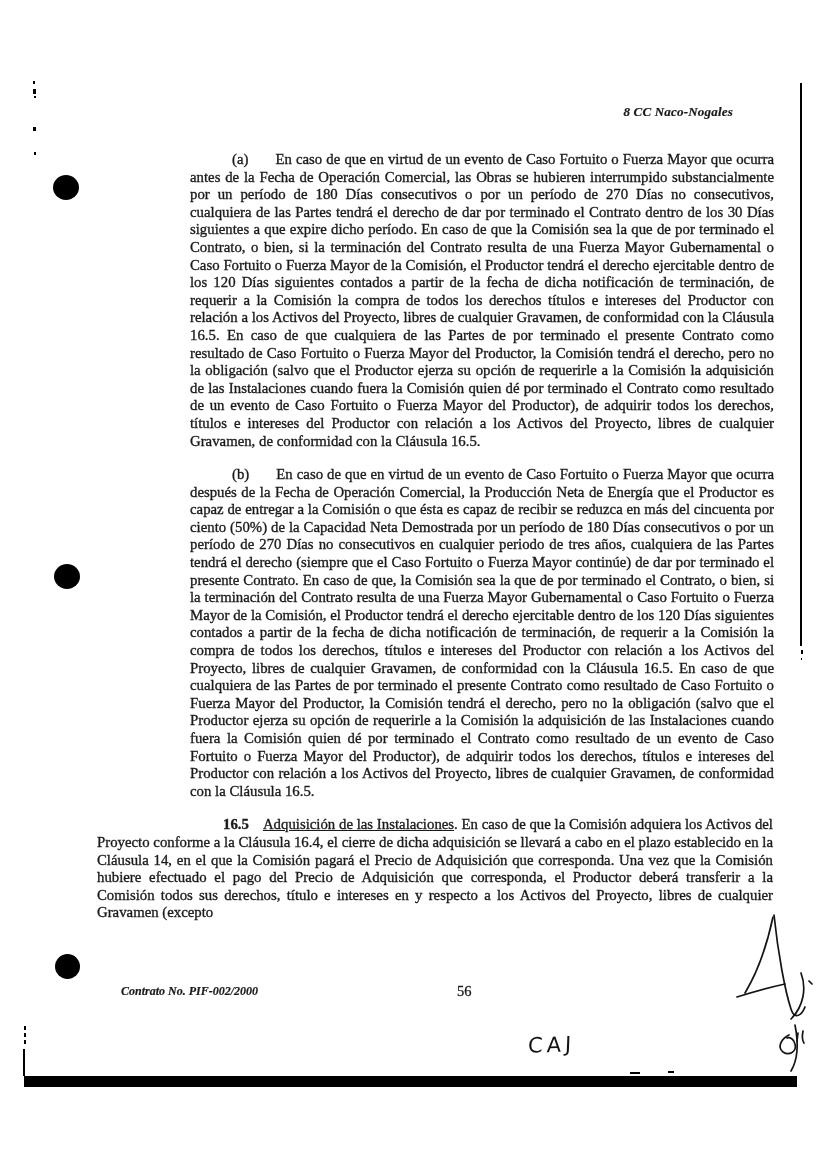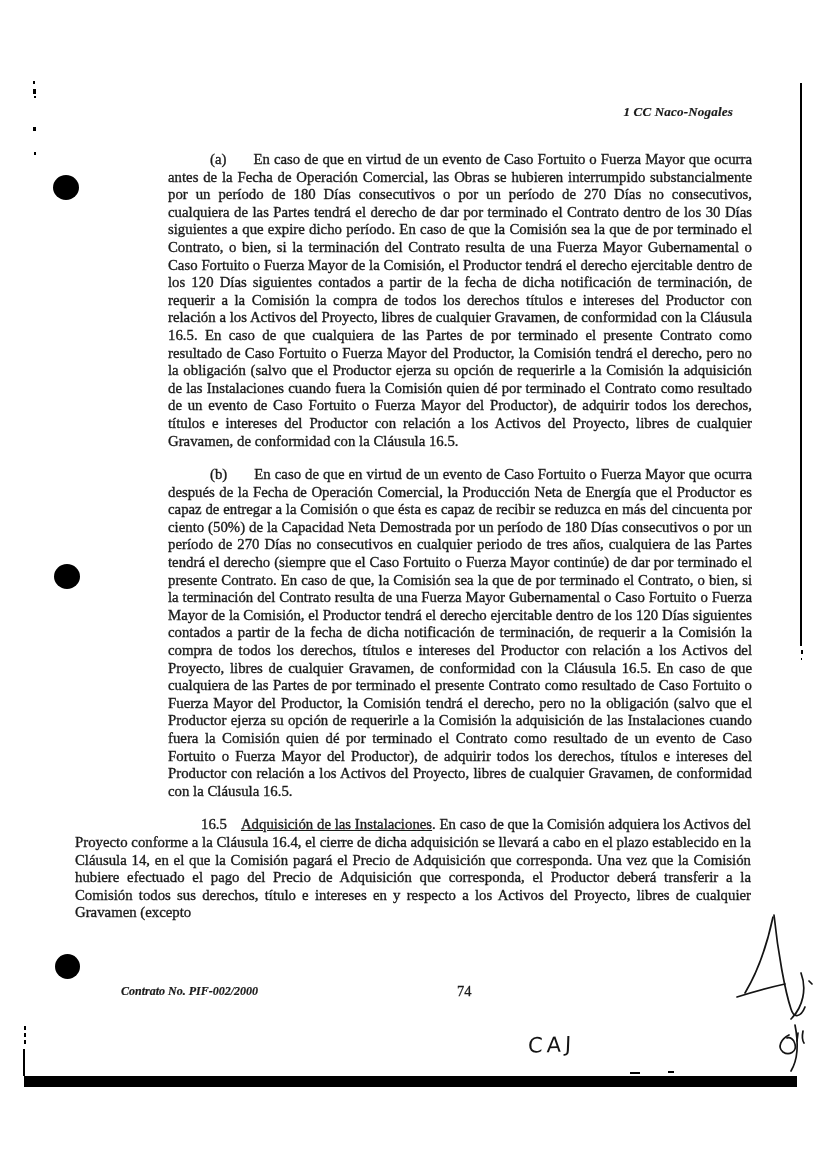--- a/index.html
+++ b/index.html
@@ -8,28 +8,28 @@
     font-family:"Liberation Serif", serif;color:#1b1b1b;overflow:hidden;
   }
   
   .header-ref{
     position:absolute;top:104px;right:95px;
     font-size:13px;font-style:italic;font-weight:bold;
     letter-spacing:.2px;-webkit-text-stroke:.2px #1b1b1b;
   }
   
   .body-text{
-    position:absolute;left:168px;top:151px;width:584px;
+    position:absolute;left:190px;top:151px;width:584px;
     font-size:14.8px;line-height:17.6px;text-align:justify;
     -webkit-text-stroke:.35px #1b1b1b;
   }
   p.sub{margin:0 0 16px 0;text-indent:42px;}
   .plabel{margin-right:27px;}
   p.sec{margin:6px 0 0 -93px;width:676px;text-indent:126px;}
-  .secnum{font-weight:normal;margin-right:14px;}
+  .secnum{font-weight:bold;margin-right:14px;}
   .sectitle{font-weight:normal;text-decoration:underline;}
   
   .footer-contract{
     position:absolute;left:121px;top:984px;
     font-size:12px;font-style:italic;font-weight:bold;
     -webkit-text-stroke:.2px #1b1b1b;
   }
   .footer-page{
     position:absolute;left:457px;top:983px;font-size:14.5px;
     -webkit-text-stroke:.3px #1b1b1b;
@@ -61,21 +61,21 @@
   .bar-speck1{left:630px;top:1072px;width:10px;height:2px;}
   .bar-speck2{left:668px;top:1071px;width:6px;height:2px;}
   .bottom-bar{position:absolute;left:24px;top:1076px;width:773px;height:11px;background:#000;}
   .signature{position:absolute;left:725px;top:905px;}
 </style>
 </head>
 <body>
 
 <div class="page">
 
-  <div class="header-ref">1 CC Naco-Nogales</div>
+  <div class="header-ref">8 CC Naco-Nogales</div>
 
   <div class="hole hole1"></div>
   <div class="hole hole2"></div>
   <div class="hole hole3"></div>
   <div class="right-edge-line"></div>
   <div class="mark right-edge-dot1"></div>
   <div class="mark right-edge-dot2"></div>
   <div class="mark tl-dot1"></div>
   <div class="mark tl-dot2"></div>
   <div class="mark tl-dot3"></div>
@@ -90,21 +90,21 @@
 
   <div class="body-text">
     <p class="sub"><span class="plabel">(a)</span><span>En caso de que en virtud de un evento de Caso Fortuito o Fuerza Mayor que ocurra antes de la Fecha de Operación Comercial, las Obras se hubieren interrumpido substancialmente por un período de 180 Días consecutivos o por un período de 270 Días no consecutivos, cualquiera de las Partes tendrá el derecho de dar por terminado el Contrato dentro de los 30 Días siguientes a que expire dicho período.  En caso de que la Comisión sea la que de por terminado el Contrato, o bien, si la terminación del Contrato resulta de una Fuerza Mayor Gubernamental o Caso Fortuito o Fuerza Mayor de la Comisión, el Productor tendrá el derecho ejercitable dentro de los 120 Días siguientes contados a partir de la fecha de dicha notificación de terminación, de requerir a la Comisión la compra de todos los derechos títulos e intereses del Productor con relación a los Activos del Proyecto, libres de cualquier Gravamen, de conformidad con la Cláusula 16.5. En caso de que cualquiera de las Partes de por terminado el presente Contrato como resultado de Caso Fortuito o Fuerza Mayor del Productor, la Comisión tendrá el derecho, pero no la obligación (salvo que el Productor ejerza su opción de requerirle a la Comisión la adquisición de las Instalaciones cuando fuera la Comisión quien dé por terminado el Contrato como resultado de un evento de Caso Fortuito o Fuerza Mayor del Productor), de adquirir todos los derechos, títulos e intereses del Productor con relación a los Activos del Proyecto, libres de cualquier Gravamen, de conformidad con la Cláusula 16.5.</span></p>
 
     <p class="sub"><span class="plabel">(b)</span><span>En caso de que en virtud de un evento de Caso Fortuito o Fuerza Mayor que ocurra después de la Fecha de Operación Comercial, la Producción Neta de Energía que el Productor es capaz de entregar a la Comisión o que ésta es capaz de recibir se reduzca en más del cincuenta por ciento (50%) de la Capacidad Neta Demostrada por un período de 180 Días consecutivos o por un período de 270 Días no consecutivos en cualquier periodo de tres años, cualquiera de las Partes tendrá el derecho (siempre que el Caso Fortuito o Fuerza Mayor continúe) de dar por terminado el presente Contrato. En caso de que, la Comisión sea la que de por terminado el Contrato, o bien, si la terminación del Contrato resulta de una Fuerza Mayor Gubernamental o Caso Fortuito o Fuerza Mayor de la Comisión, el Productor tendrá el derecho ejercitable dentro de los 120 Días siguientes contados a partir de la fecha de dicha notificación de terminación, de requerir a la Comisión la compra de todos los derechos, títulos e intereses del Productor con relación a los Activos del Proyecto, libres de cualquier Gravamen, de conformidad con la Cláusula 16.5.  En caso de que cualquiera de las Partes de por terminado el presente Contrato como resultado de Caso Fortuito o Fuerza Mayor del Productor, la Comisión tendrá el derecho, pero no la obligación (salvo que el Productor ejerza su opción de requerirle a la Comisión la adquisición de las Instalaciones cuando fuera la Comisión quien dé por terminado el Contrato como resultado de un evento de Caso Fortuito o Fuerza Mayor del Productor), de adquirir todos los derechos, títulos e intereses del Productor con relación a los Activos del Proyecto, libres de cualquier Gravamen, de conformidad con la Cláusula 16.5.</span></p>
 
     <p class="sec"><span class="secnum">16.5</span><span class="sectitle">Adquisición de las Instalaciones</span><span>.  En caso de que la Comisión adquiera los Activos del Proyecto conforme a la Cláusula 16.4, el cierre de dicha adquisición se llevará a cabo en el plazo establecido en la Cláusula 14, en el que la Comisión pagará el Precio de Adquisición que corresponda.  Una vez que la Comisión hubiere efectuado el pago del Precio de Adquisición que corresponda, el Productor deberá transferir a la Comisión todos sus derechos, título e intereses en y respecto a los Activos del Proyecto, libres de cualquier Gravamen (excepto</span></p>
   </div>
 
   <div class="footer-contract">Contrato No. PIF-002/2000</div>
-  <div class="footer-page">74</div>
+  <div class="footer-page">56</div>
 
   <div class="initials">CAJ</div>
 
   <svg class="signature" width="100" height="175" viewBox="0 0 100 175" fill="none">
     <g stroke="#141414" stroke-width="1.7" stroke-linecap="round" fill="none">
       <path d="M48,12 C42,40 32,68 20,88"></path>
       <path d="M49,10 C53,48 60,86 66,104 C69,114 76,112 80,102"></path>
       <path d="M12,92 C28,87 46,82 60,79"></path>
       <path d="M76,68 C82,84 78,102 66,114"></path>
       <path d="M84,76 L87,79"></path>

